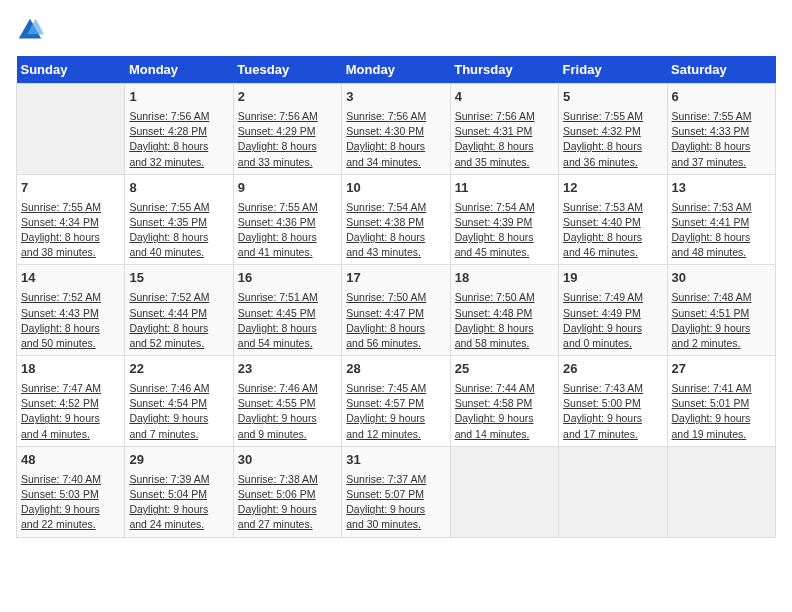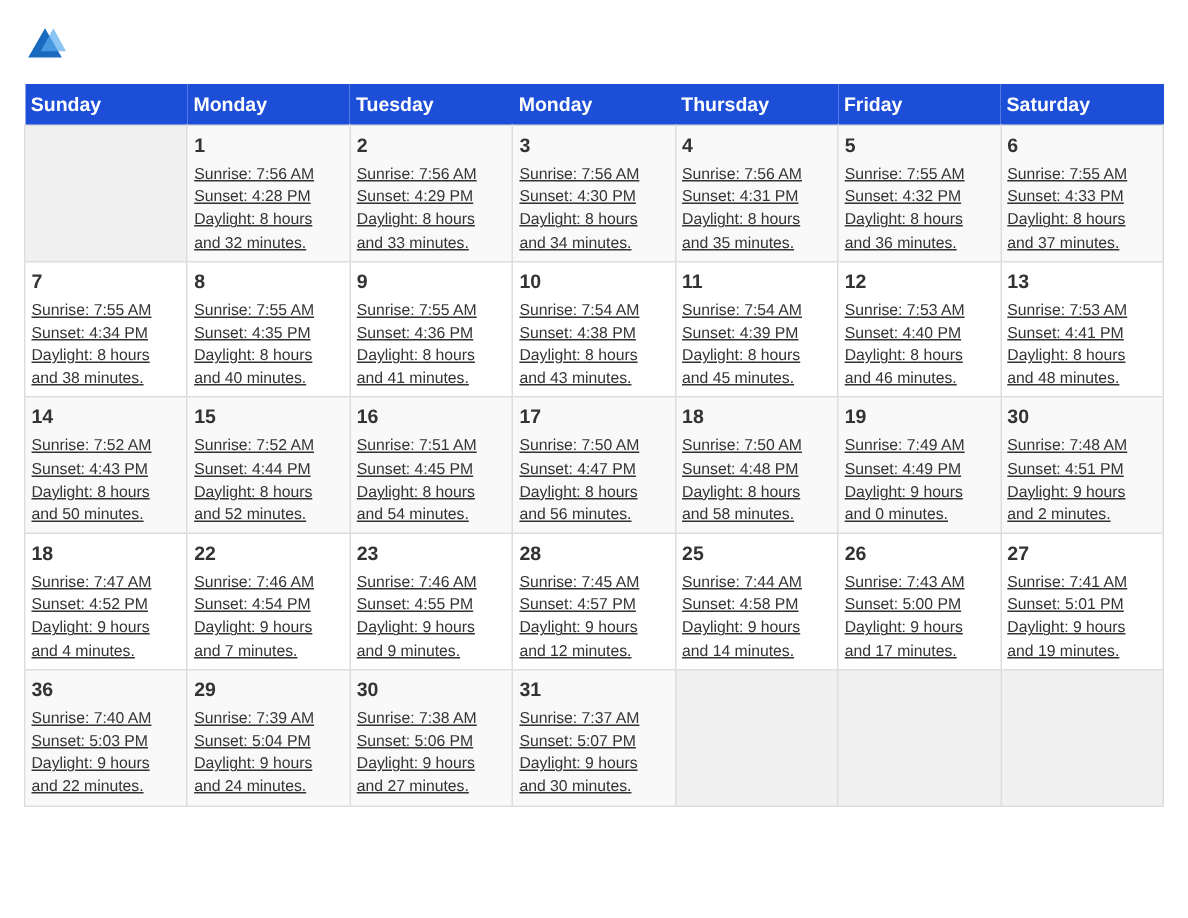--- a/index.html
+++ b/index.html
@@ -235,21 +235,21 @@
           <span class="day-num">26</span>
           <div class="day-info">Sunrise: 7:43 AM<br>Sunset: 5:00 PM<br>Daylight: 9 hours<br>and 17 minutes.</div>
         </td>
         <td>
           <span class="day-num">27</span>
           <div class="day-info">Sunrise: 7:41 AM<br>Sunset: 5:01 PM<br>Daylight: 9 hours<br>and 19 minutes.</div>
         </td>
       </tr>
       <tr>
         <td>
-          <span class="day-num">36</span>
+          <span class="day-num">48</span>
           <div class="day-info">Sunrise: 7:40 AM<br>Sunset: 5:03 PM<br>Daylight: 9 hours<br>and 22 minutes.</div>
         </td>
         <td>
           <span class="day-num">29</span>
           <div class="day-info">Sunrise: 7:39 AM<br>Sunset: 5:04 PM<br>Daylight: 9 hours<br>and 24 minutes.</div>
         </td>
         <td>
           <span class="day-num">30</span>
           <div class="day-info">Sunrise: 7:38 AM<br>Sunset: 5:06 PM<br>Daylight: 9 hours<br>and 27 minutes.</div>
         </td>

